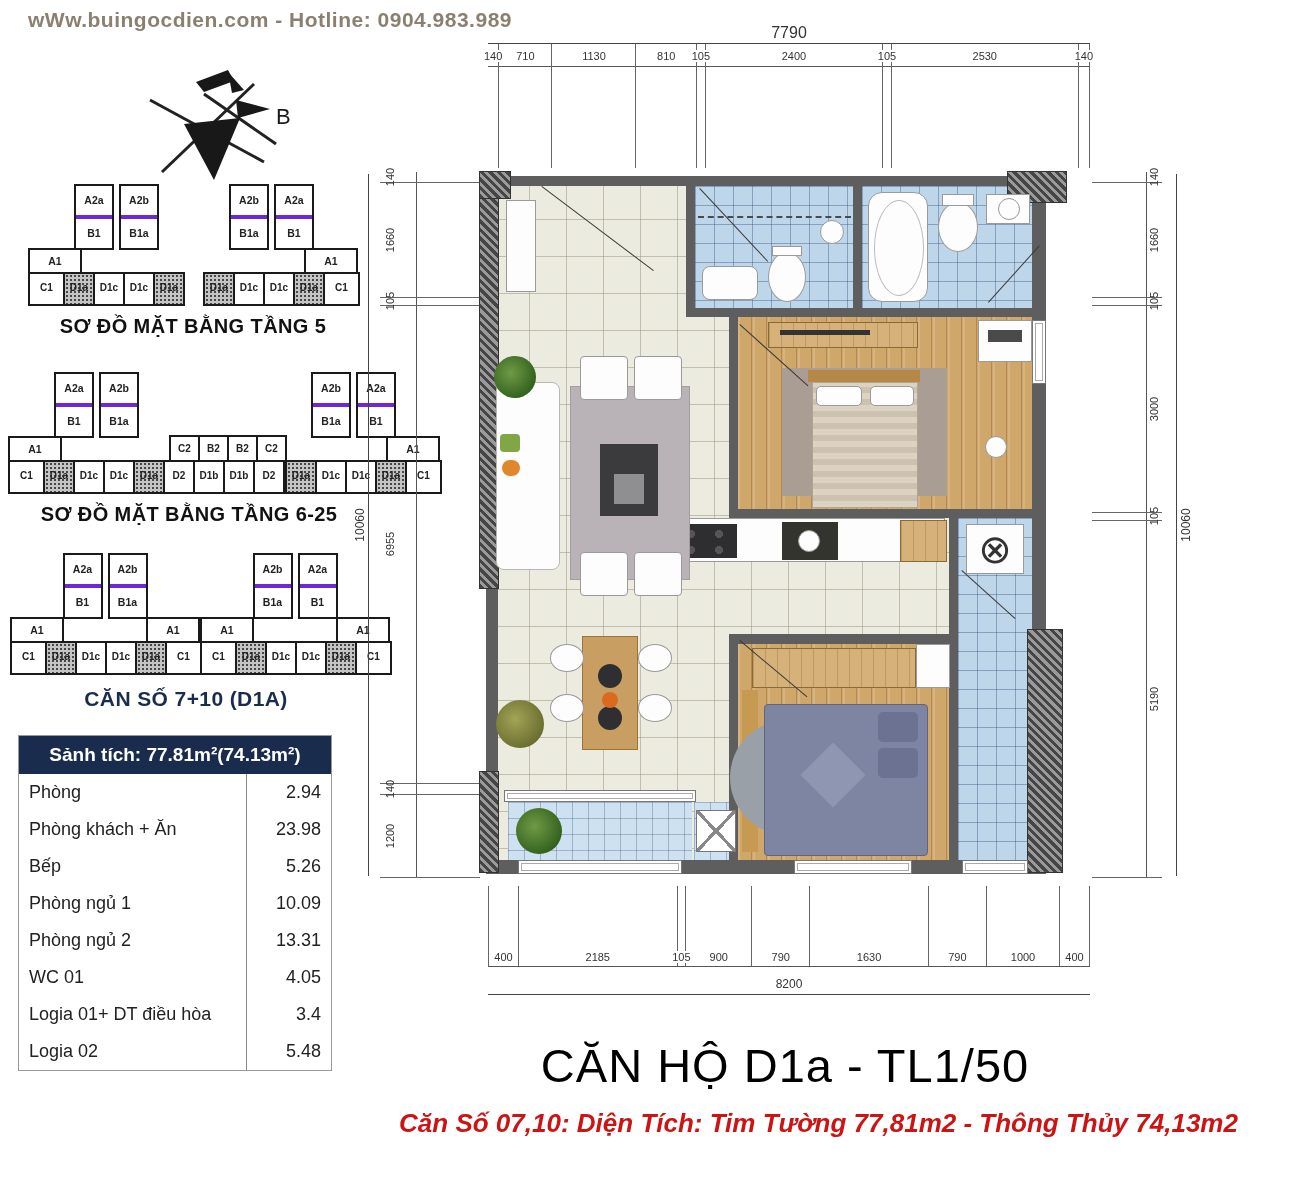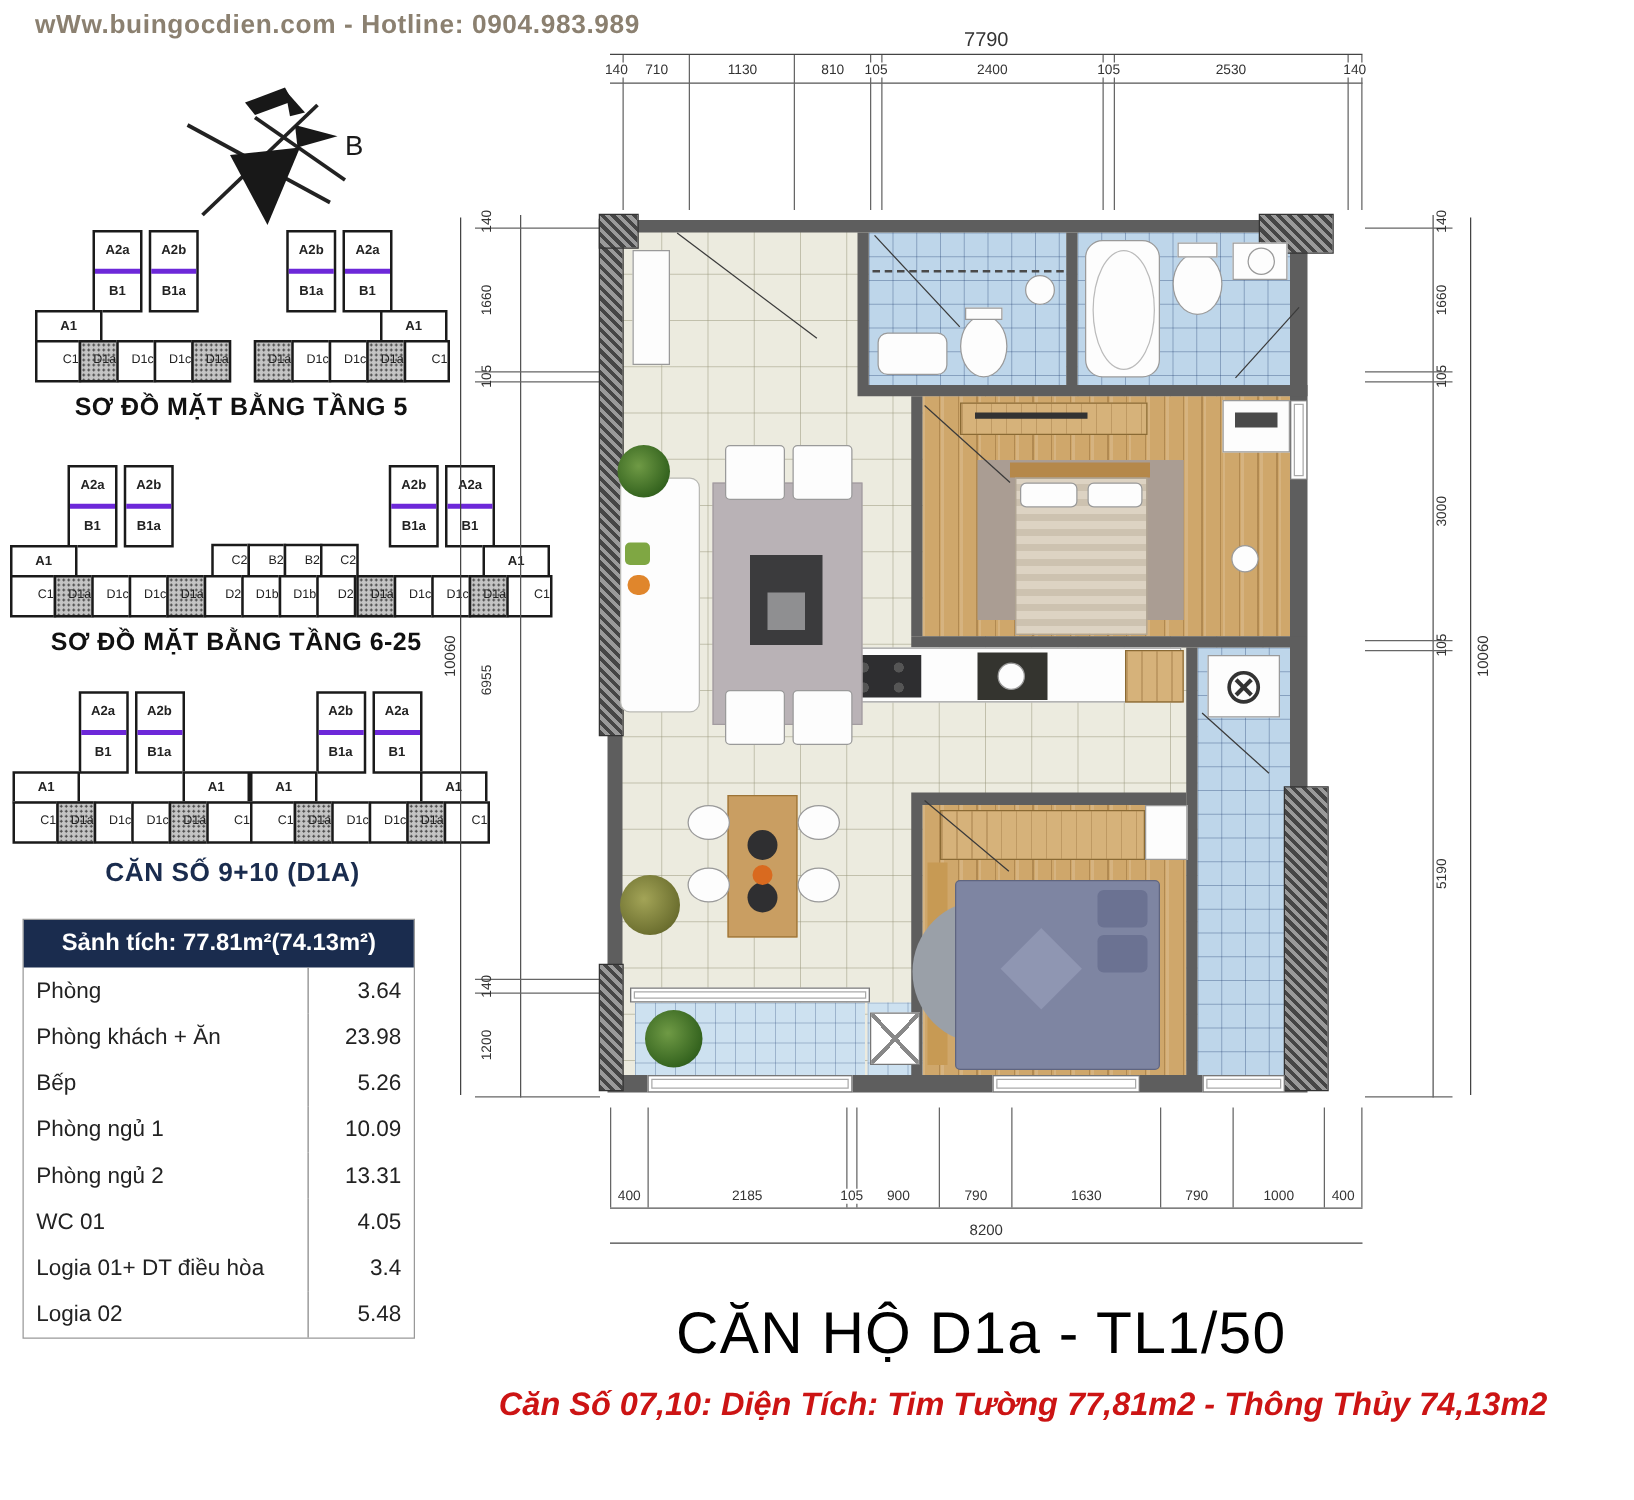--- a/index.html
+++ b/index.html
@@ -27,21 +27,21 @@
   .tower{width:36px;border:2px solid #1a1a1a;background:#fff;}
   .t-top,.t-bot{height:29px;line-height:29px;text-align:center;font-size:10.5px;font-weight:bold;}
   .t-top{border-bottom:4px solid #6d28d9;}
   .a1row{display:flex;margin-top:-2px;height:26px;}
   .a1row.left{justify-content:flex-start;}
   .a1row.right{justify-content:flex-end;}
   .a1row.both{justify-content:space-between;}
   .a1box{width:54px;height:26px;border:2px solid #1a1a1a;background:#fff;font-size:10.5px;font-weight:bold;text-align:center;line-height:23px;box-sizing:border-box;}
   .urow{display:flex;margin-top:-2px;}
   .midtop{display:flex;margin-bottom:-2px;margin-left:6px;}
-  .unit{width:28px;height:30px;border:2px solid #1a1a1a;margin-right:-2px;background:#fff;font-size:10px;font-weight:normal;text-align:right;line-height:27px;box-sizing:content-box;}
+  .unit{width:28px;height:30px;border:2px solid #1a1a1a;margin-right:-2px;background:#fff;font-size:10px;font-weight:bold;text-align:center;line-height:27px;box-sizing:content-box;}
   .unit.c1{width:33px;}
   .unit.small{width:27px;height:25px;line-height:23px;}
   .unit.hl{background-color:#c4c4c4;background-image:radial-gradient(#474747 30%,transparent 32%);background-size:4px 4px;}
   .dg-title{text-align:center;font-size:20px;font-weight:bold;margin-top:9px;color:#111;letter-spacing:.4px;}
   #d3 .dg-title{color:var(--navy,#1a2c4e);font-size:21px;margin-top:12px;}
 
   
   .area-table{left:18px;top:735px;width:312px;border:1px solid #999;background:#fff;}
   .at-header{background:var(--navy,#1a2c4e);color:#fff;font-size:19px;font-weight:bold;text-align:center;padding:8px 0;}
   .trow{display:flex;height:37px;align-items:stretch;}
@@ -273,29 +273,29 @@
         <div class="urow">
           <div class="unit c1">C1</div>
           <div class="unit hl">D1a</div>
           <div class="unit">D1c</div>
           <div class="unit">D1c</div>
           <div class="unit hl">D1a</div>
           <div class="unit c1">C1</div>
         </div>
       </div>
     </div>
-  <div class="dg-title">CĂN SỐ 9+10 (D1A)</div>
+  <div class="dg-title">CĂN SỐ 7+10 (D1A)</div>
 </div>
 
 <div class="abs area-table">
   <div class="at-header">Sảnh tích: 77.81m²(74.13m²)</div>
   <div id="tbody">
       <div class="trow">
         <div class="tname">Phòng</div>
-        <div class="tval">3.64</div>
+        <div class="tval">2.94</div>
       </div>
       <div class="trow">
         <div class="tname">Phòng khách + Ăn</div>
         <div class="tval">23.98</div>
       </div>
       <div class="trow">
         <div class="tname">Bếp</div>
         <div class="tval">5.26</div>
       </div>
       <div class="trow">

